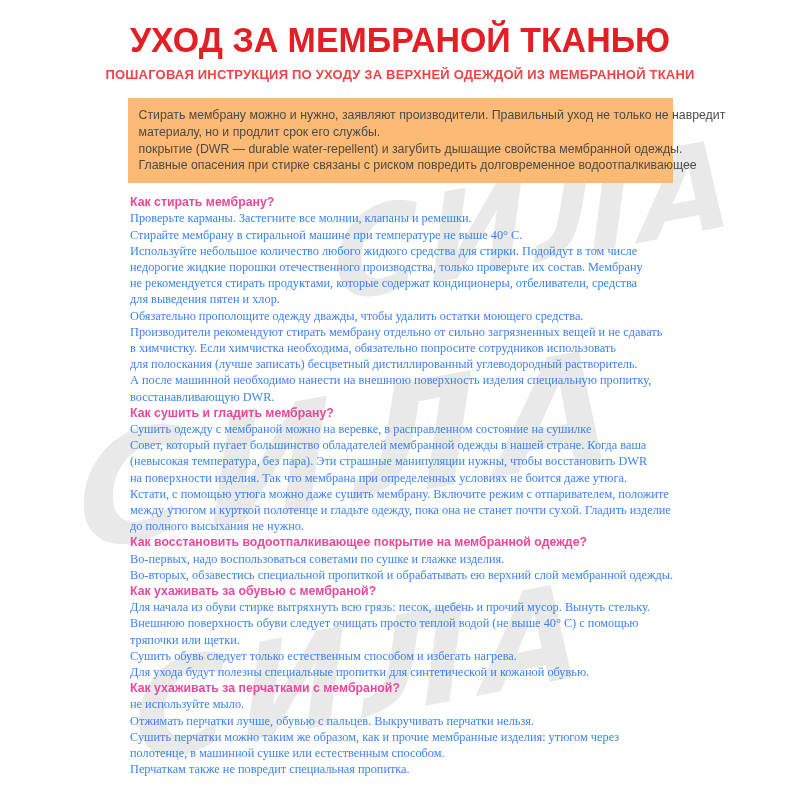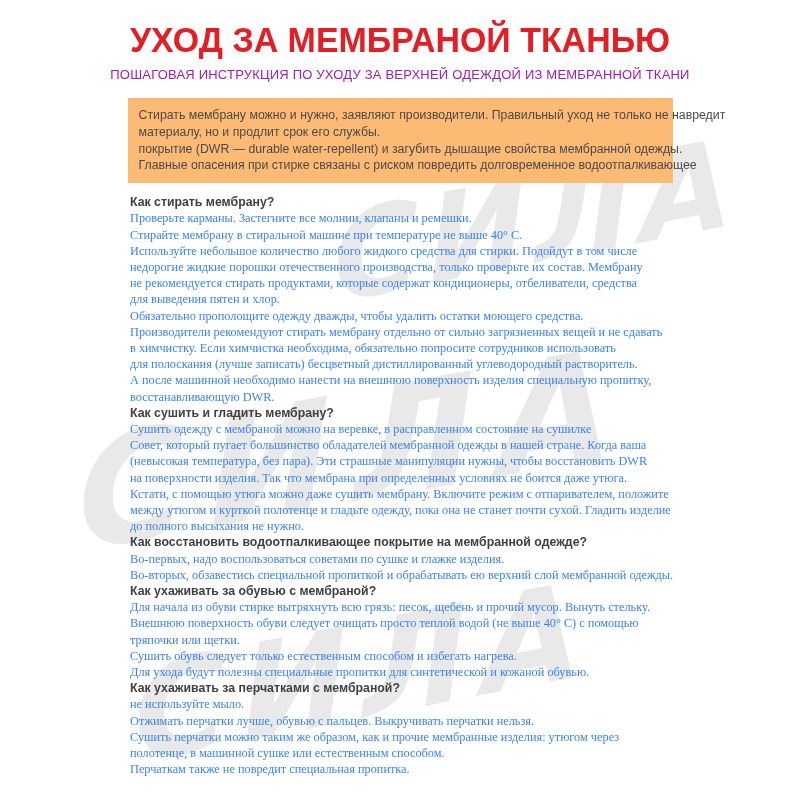--- a/index.html
+++ b/index.html
@@ -43,23 +43,23 @@
     text-align:center;
     color:#e31e24;
     font-size:35px;
     font-weight:bold;
     letter-spacing:0px;
     transform:scaleX(0.97);
   }
   .page-subtitle{
     margin:7px 0 0 0;
     text-align:center;
-    color:#a21caf;
+    color:#ef4444;
     font-size:13px;
-    font-weight:normal;
+    font-weight:bold;
     letter-spacing:0.2px;
   }
   
   .intro-box{
     box-sizing:border-box;
     width:545px;
     margin:16px auto 0 auto;
     background:#fdba74;
     padding:9px 11px 9px 11px;
     color:#4a4a4a;
@@ -70,21 +70,21 @@
   
   .article-body{
     width:540px;
     margin:11px auto 0 auto;
     color:#454545;
     font-size:12.3px;
     line-height:16.2px;
   }
   .sec-heading{
     font-weight:bold;
-    color:#404040;
+    color:#ec4899;
     white-space:nowrap;
   }
   .body-line{
     white-space:nowrap;
     color:#3b82f6;
     font-family:Liberation Serif, serif;
   }
 </style>
 </head>
 <body>

